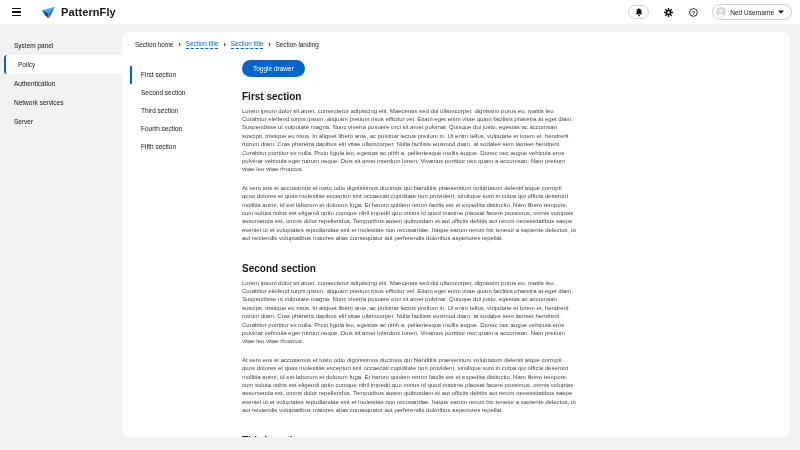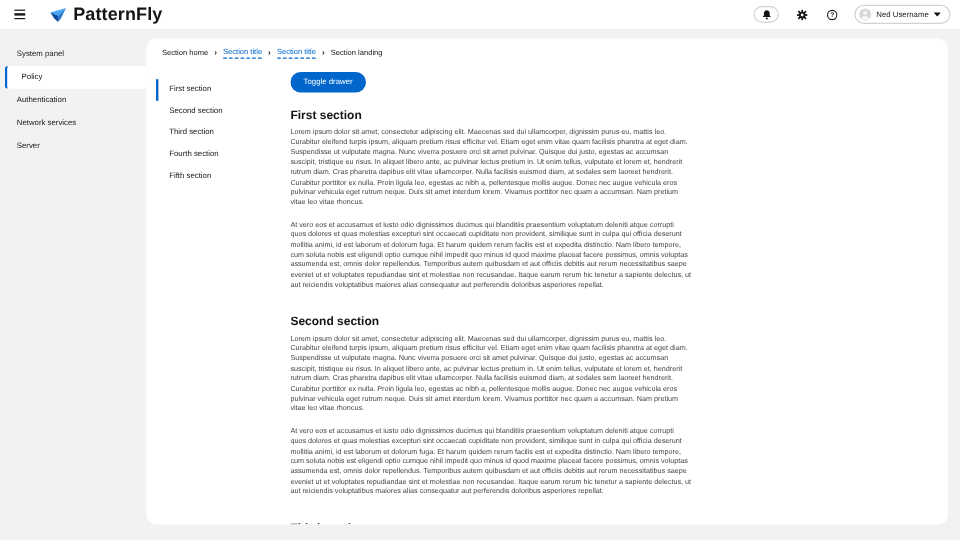--- a/index.html
+++ b/index.html
@@ -6,21 +6,21 @@
   html,body { width:800px; height:450px; overflow:hidden;
     font-family:"Liberation Sans", sans-serif; background:#f2f2f2; color:#151515; }
 
   
   .masthead { height:24px; background:#fff; display:flex; align-items:center;
     padding:0 8px 0 8px; position:relative; z-index:5; }
   .hamburger { width:16px; height:16px; border:none; background:transparent;
     display:flex; flex-direction:column; justify-content:center; gap:2px; cursor:pointer; margin-left:4px; }
   .hamburger span { display:block; width:9px; height:1.2px; background:#151515; }
   .brand { display:flex; align-items:center; gap:5px; margin-left:13px; }
-  .brand-name { font-size:15px; font-weight:700; letter-spacing:.1px; }
+  .brand-name { font-size:11px; font-weight:700; letter-spacing:.1px; }
   .masthead-spacer { flex:1; }
   .masthead-right { display:flex; align-items:center; gap:13px; }
   .icon-btn { border:none; background:transparent; display:flex; align-items:center;
     justify-content:center; cursor:pointer; width:12px; height:16px; }
   .bell-btn { width:21px; height:14px; border:1px solid #d2d2d2; border-radius:7px;
     background:#fff; display:flex; align-items:center; justify-content:center; cursor:pointer; }
   .user-menu { height:16px; border:1px solid #d2d2d2; border-radius:9px; background:#fff;
     display:flex; align-items:center; gap:4px; padding:0 7px 0 3px; cursor:pointer; }
   .avatar { width:10px; height:10px; border-radius:50%; background:#d8d8d8; overflow:hidden;
     display:flex; align-items:center; justify-content:center; }

